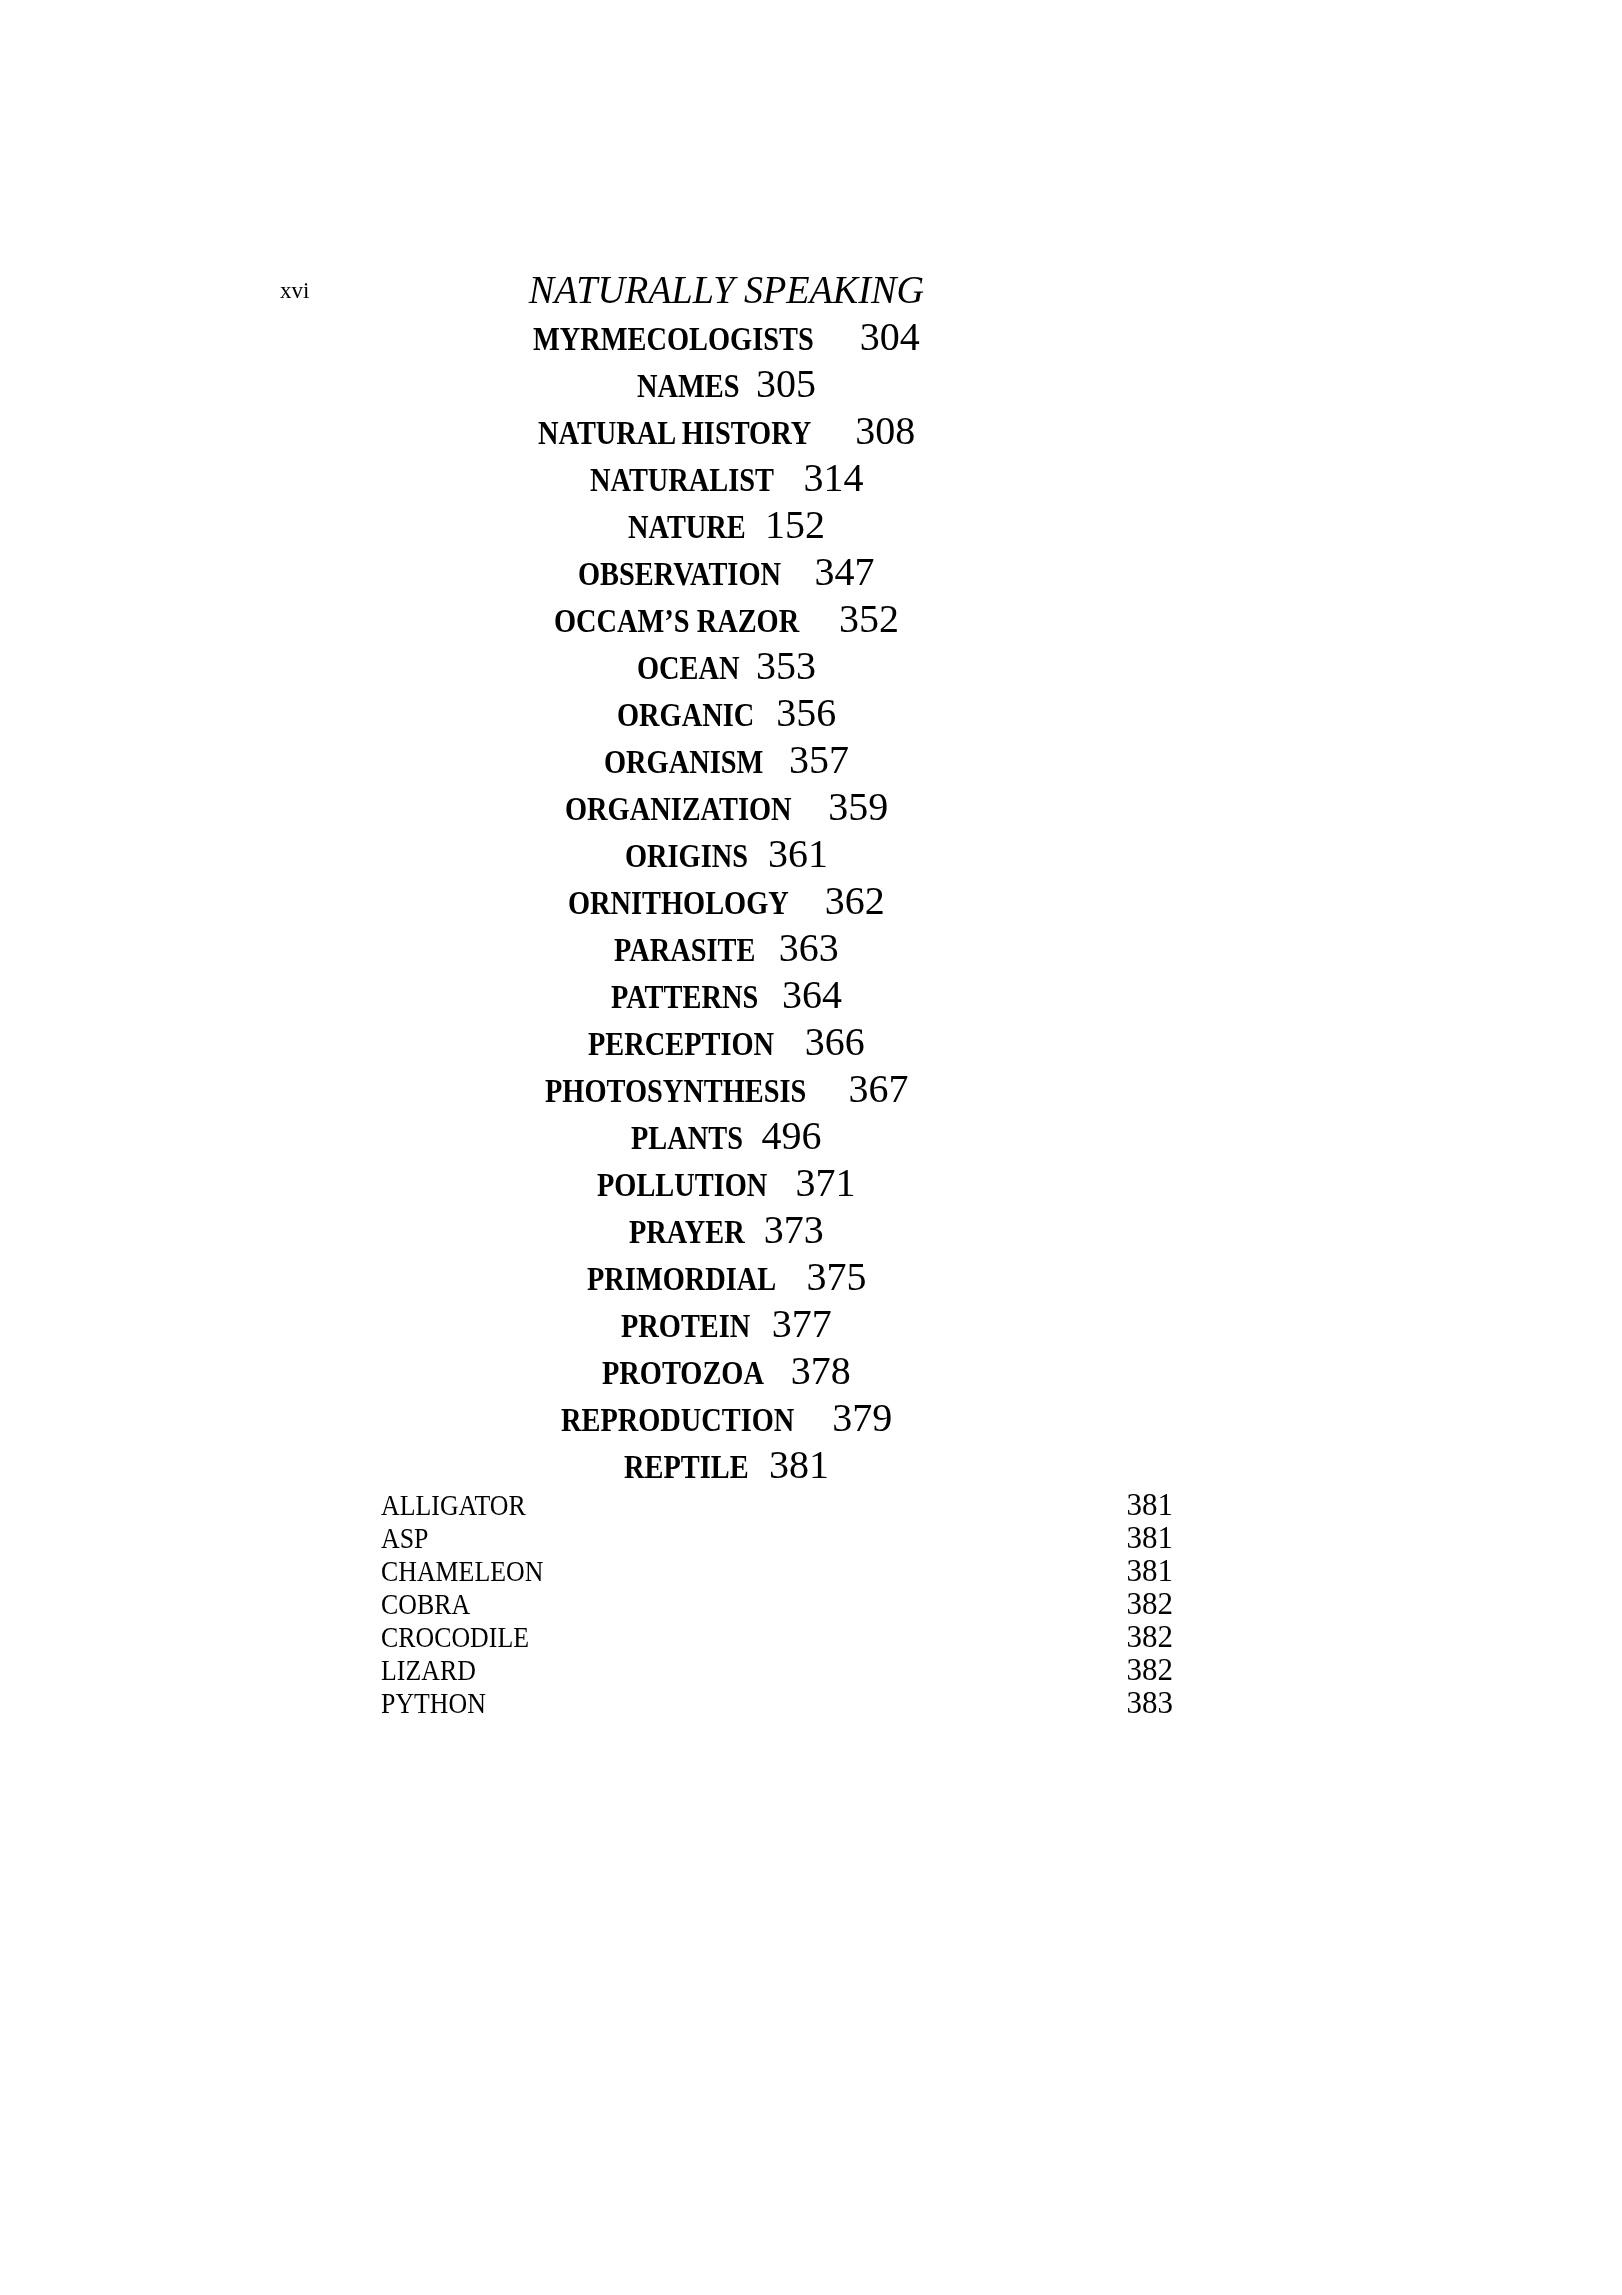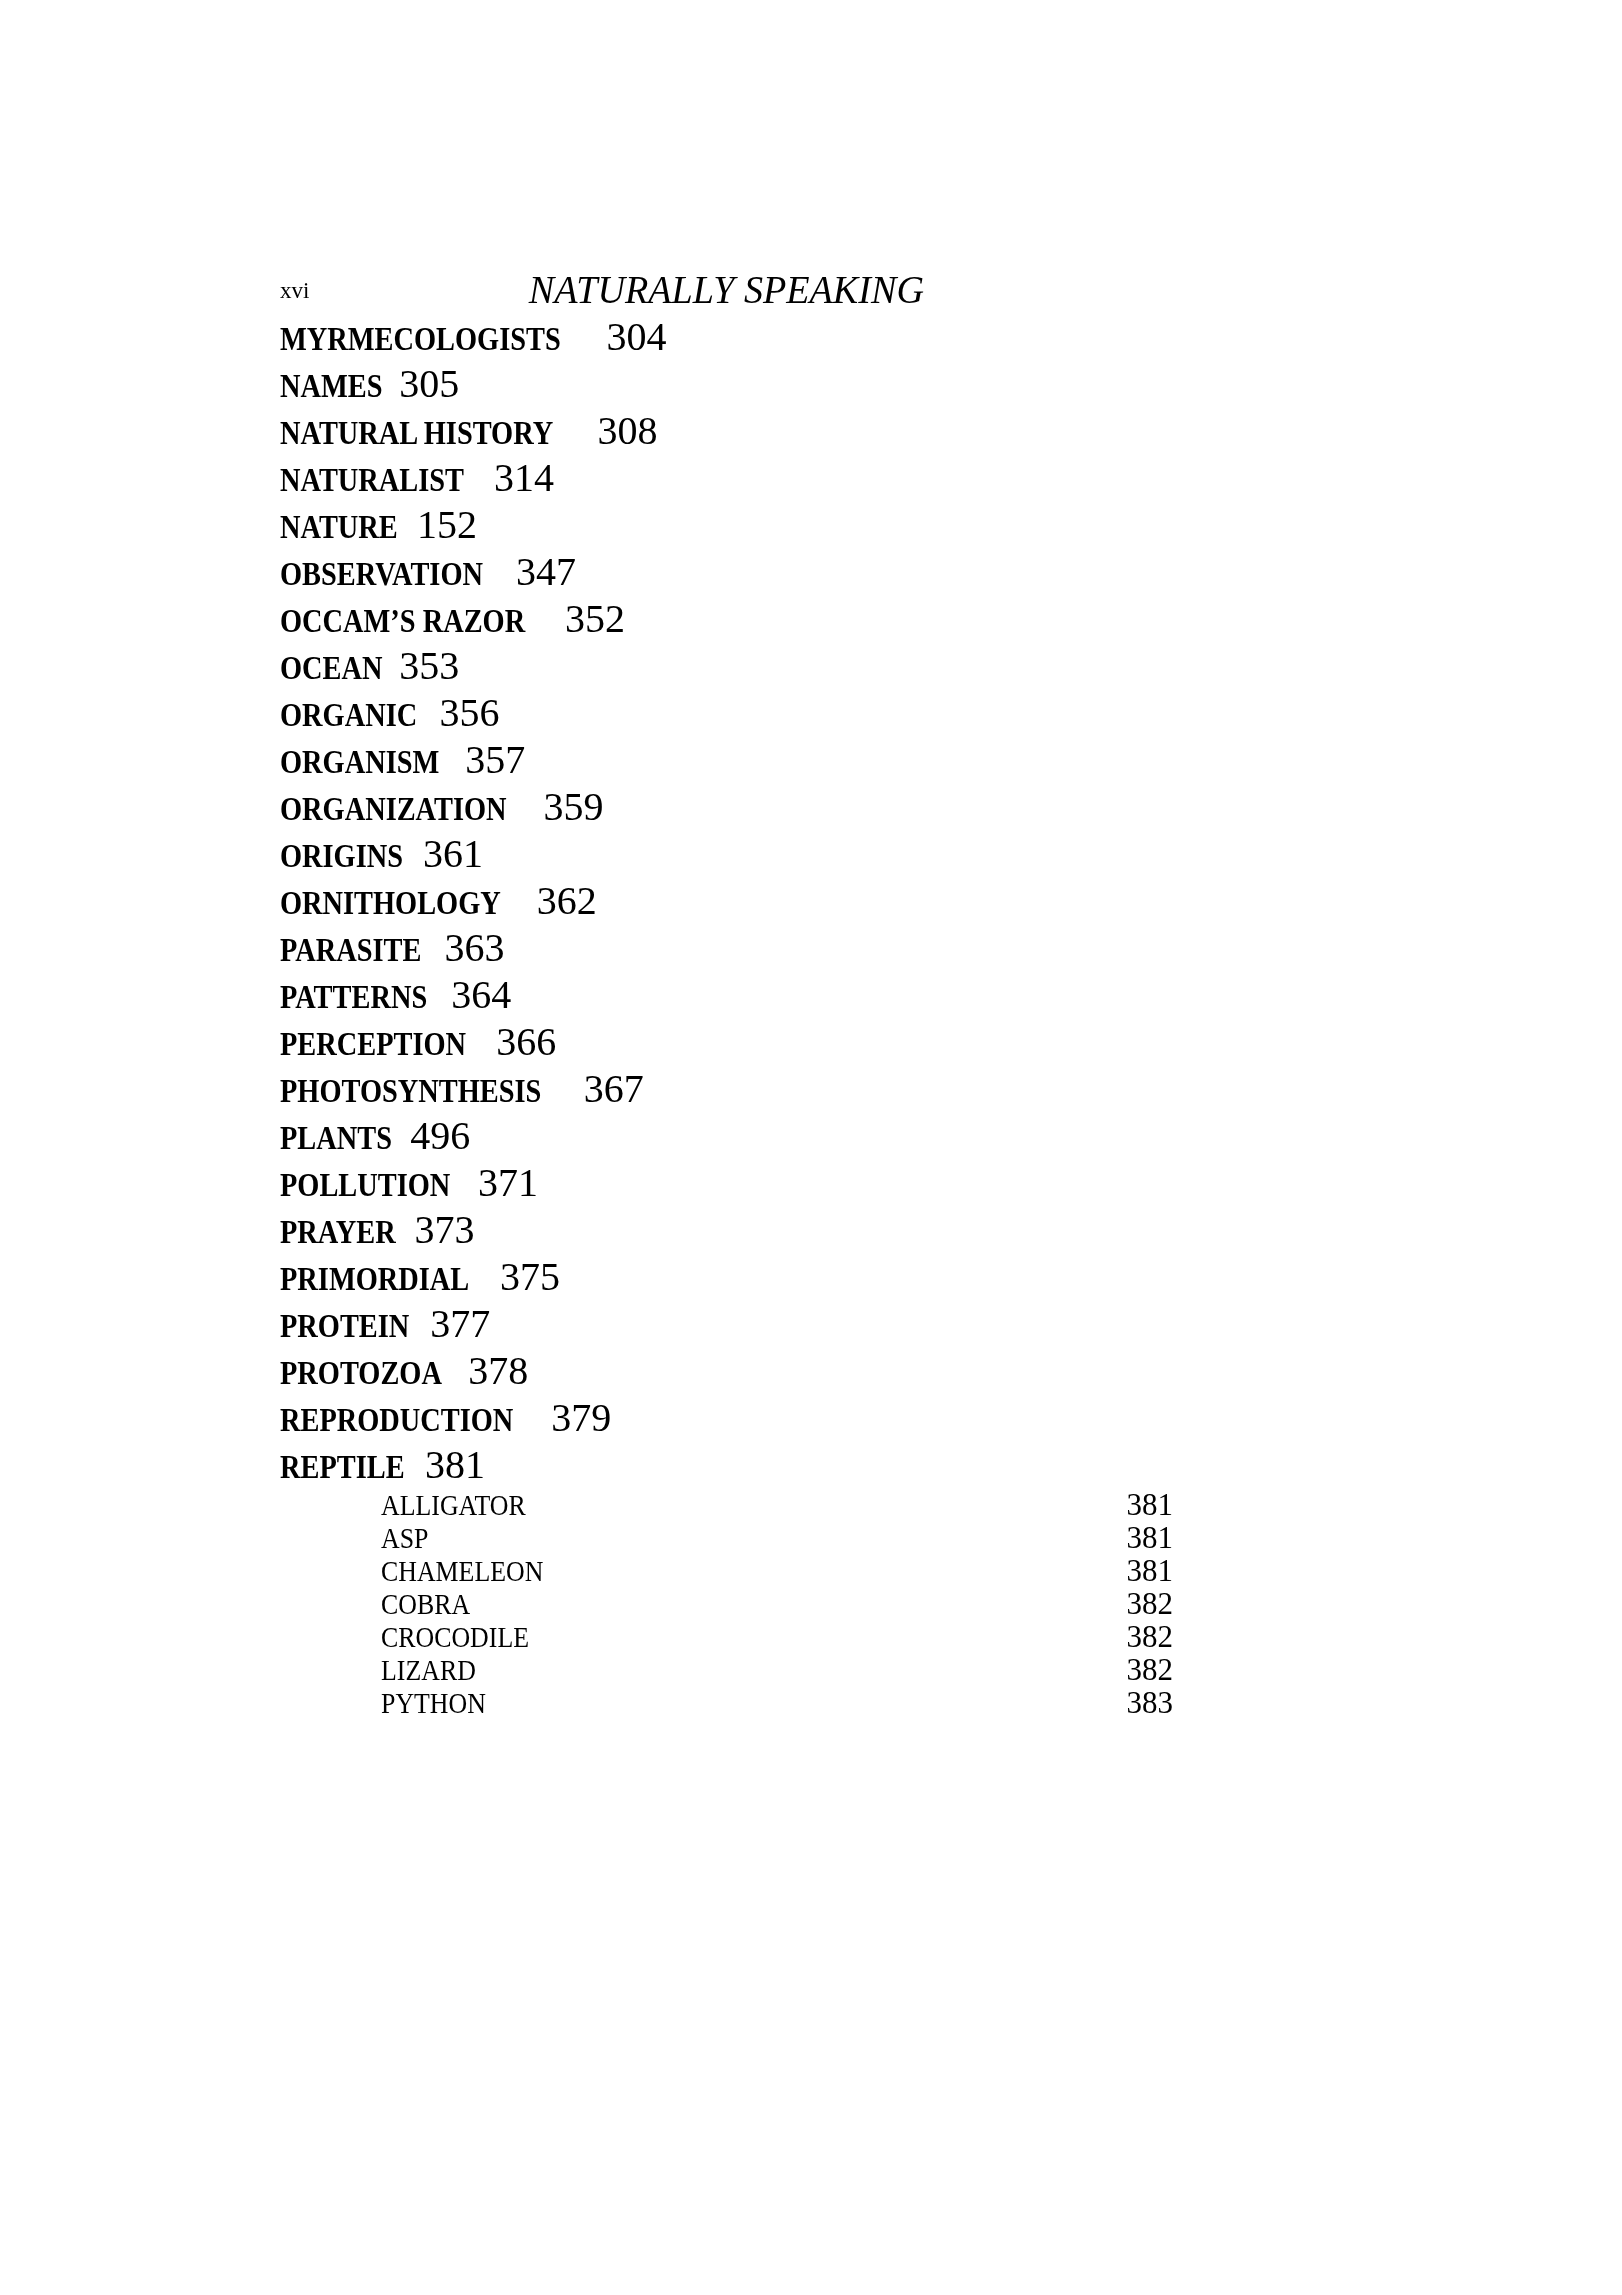--- a/index.html
+++ b/index.html
@@ -45,21 +45,21 @@
   }
 
   .toc {
     position: absolute;
     left: 280px;
     top: 313px;
     width: 893px;
   }
   .row {
     display: flex;
-    justify-content: flex-start;
+    justify-content: center;
     align-items: baseline;
     height: 47px;
     line-height: 47px;
     font-size: 33px;
     font-weight: bold;
     white-space: nowrap;
   }
   .row .lbl {
     display: inline-block;
     transform: scaleX(0.86);

